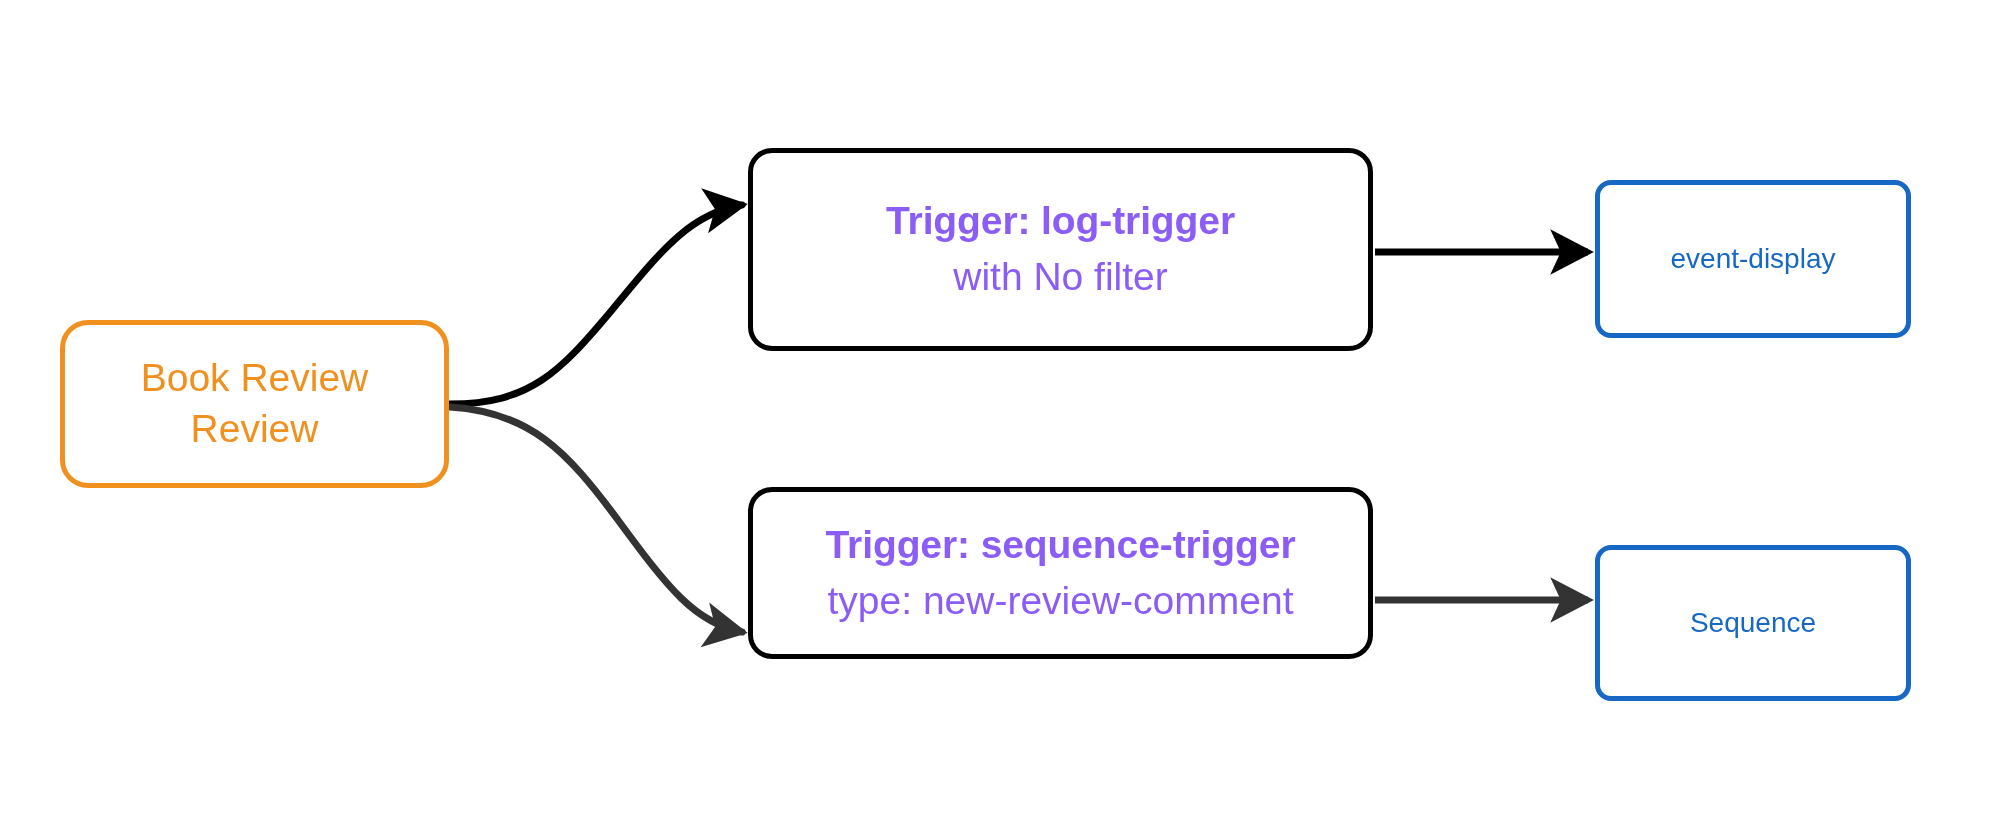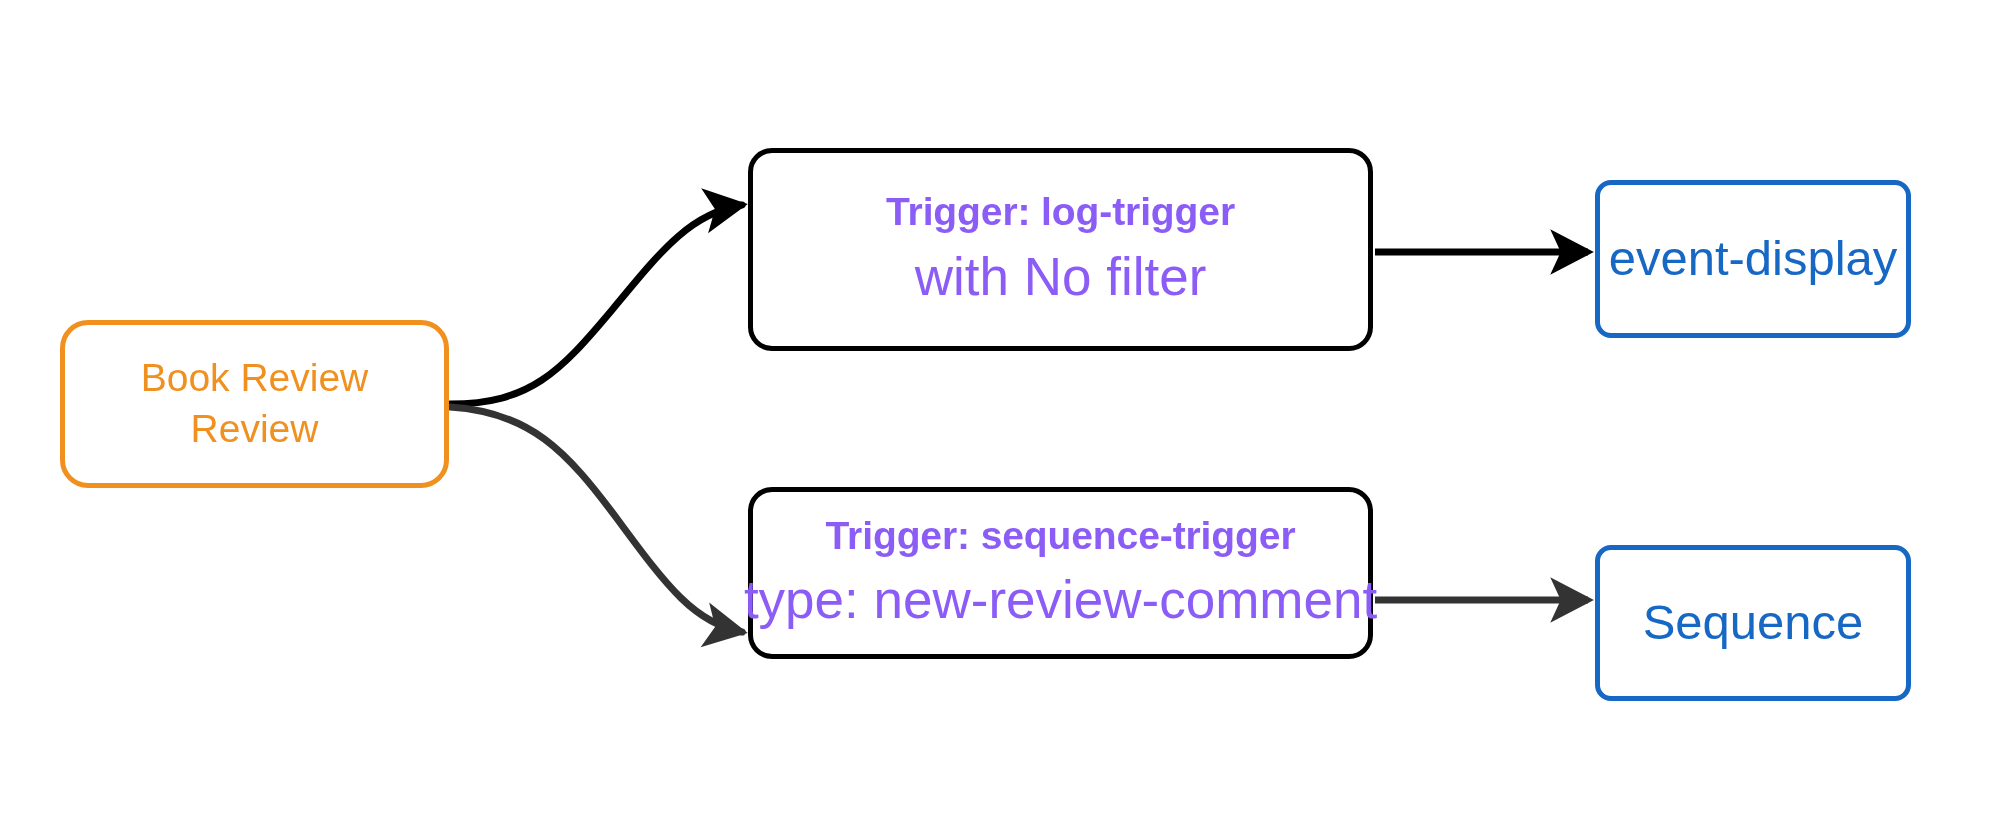--- a/index.html
+++ b/index.html
@@ -64,34 +64,34 @@
   .node-trigger-top    { top: 148px; height: 203px; }
   .node-trigger-bottom { top: 487px; height: 172px; }
 
   .trigger-title {
     font-size: 39px;
     font-weight: 700;
     letter-spacing: -0.1px;
     white-space: nowrap;
   }
   .trigger-sub {
-    font-size: 53px;
+    font-size: 39px;
     font-weight: 400;
     white-space: nowrap;
     margin-top: 5px;
   }
 
   
   .node-sink {
     left: 1595px;
     width: 316px;
     border: 5px solid #1668c4;
     border-radius: 16px;
     color: #1668c4;
-    font-size: 49px;
+    font-size: 28px;
     font-weight: 400;
   }
   .node-sink-top    { top: 180px; height: 158px; }
   .node-sink-bottom { top: 545px; height: 156px; }
 </style>
 </head>
 <body>
 
 <div id="canvas">
 

